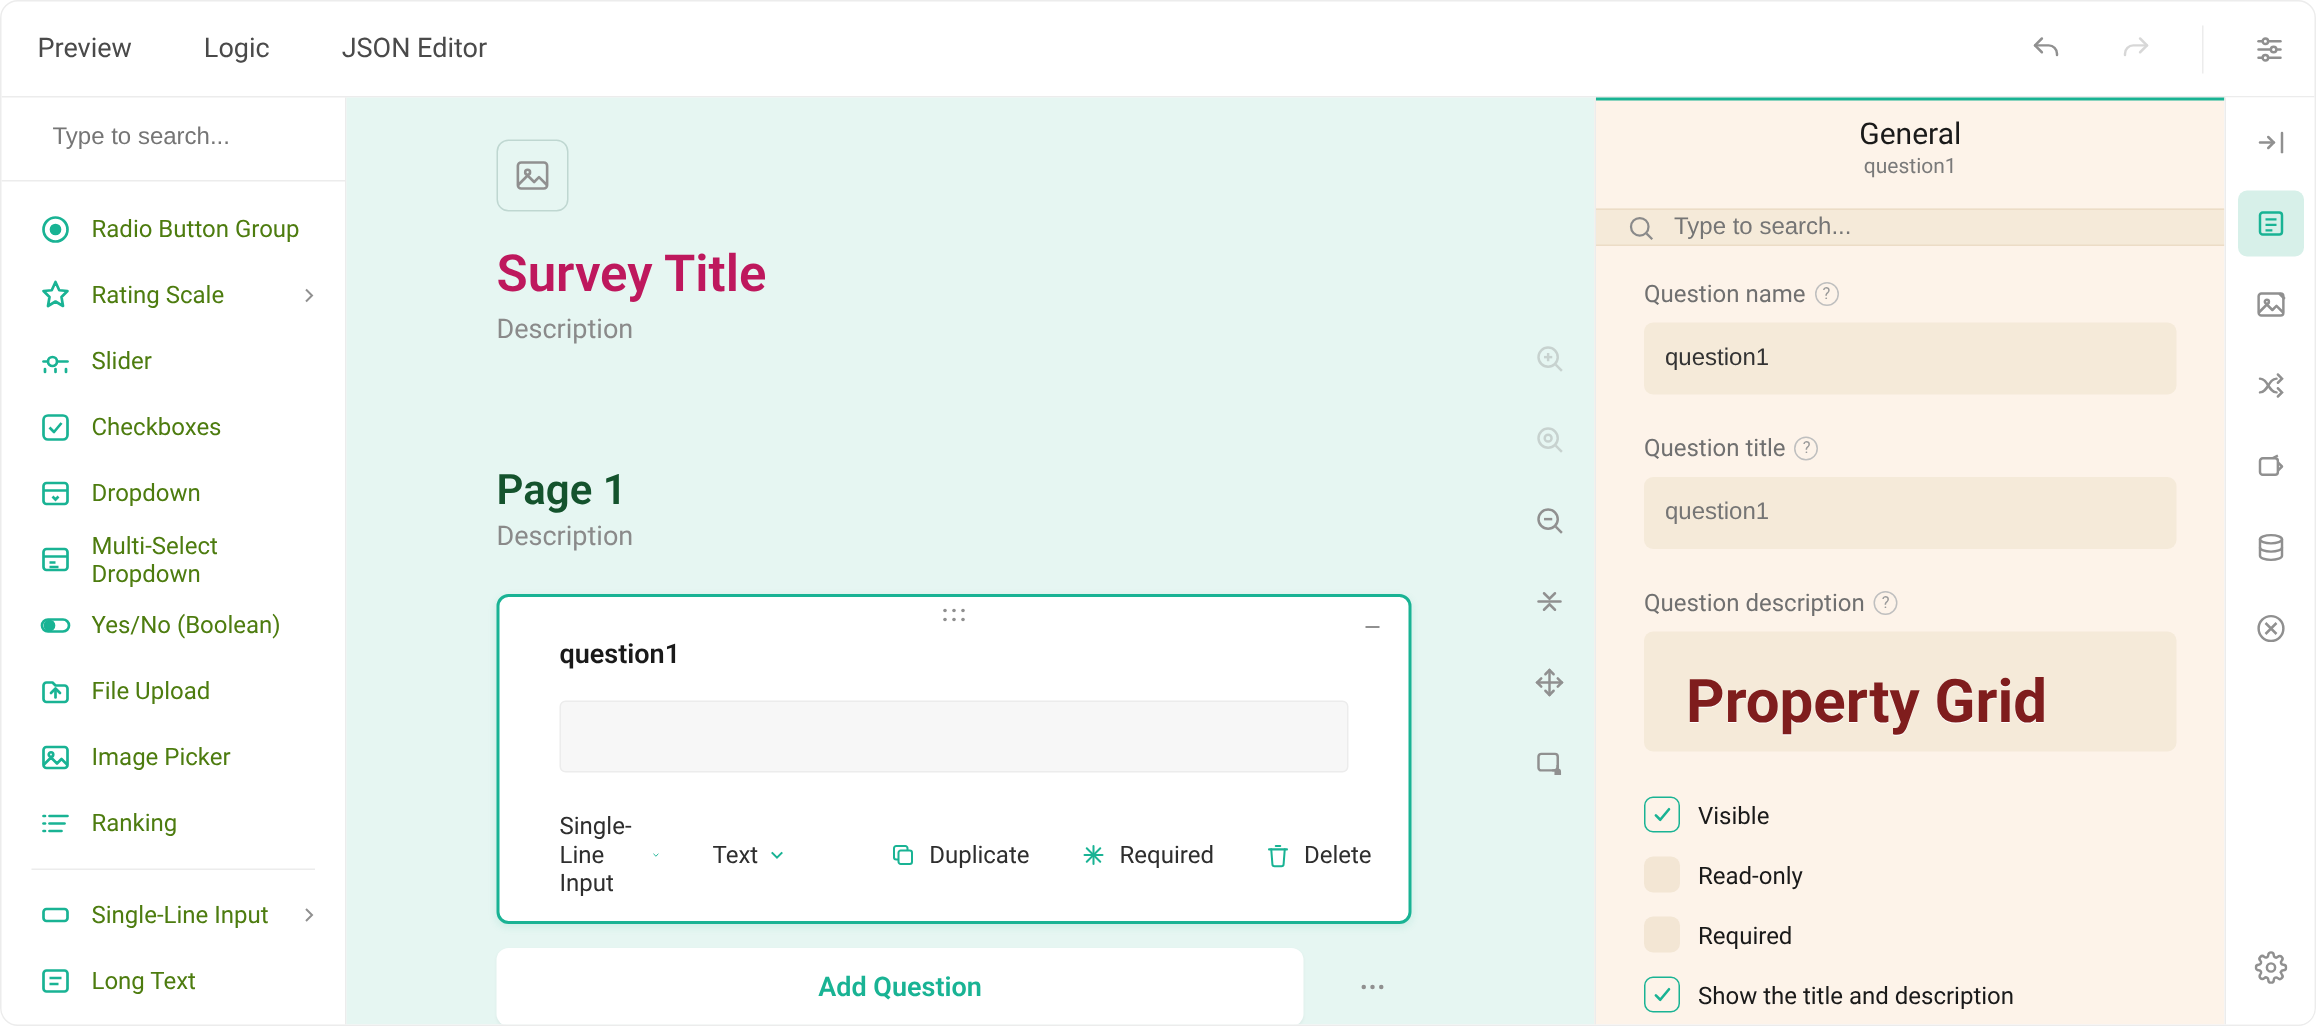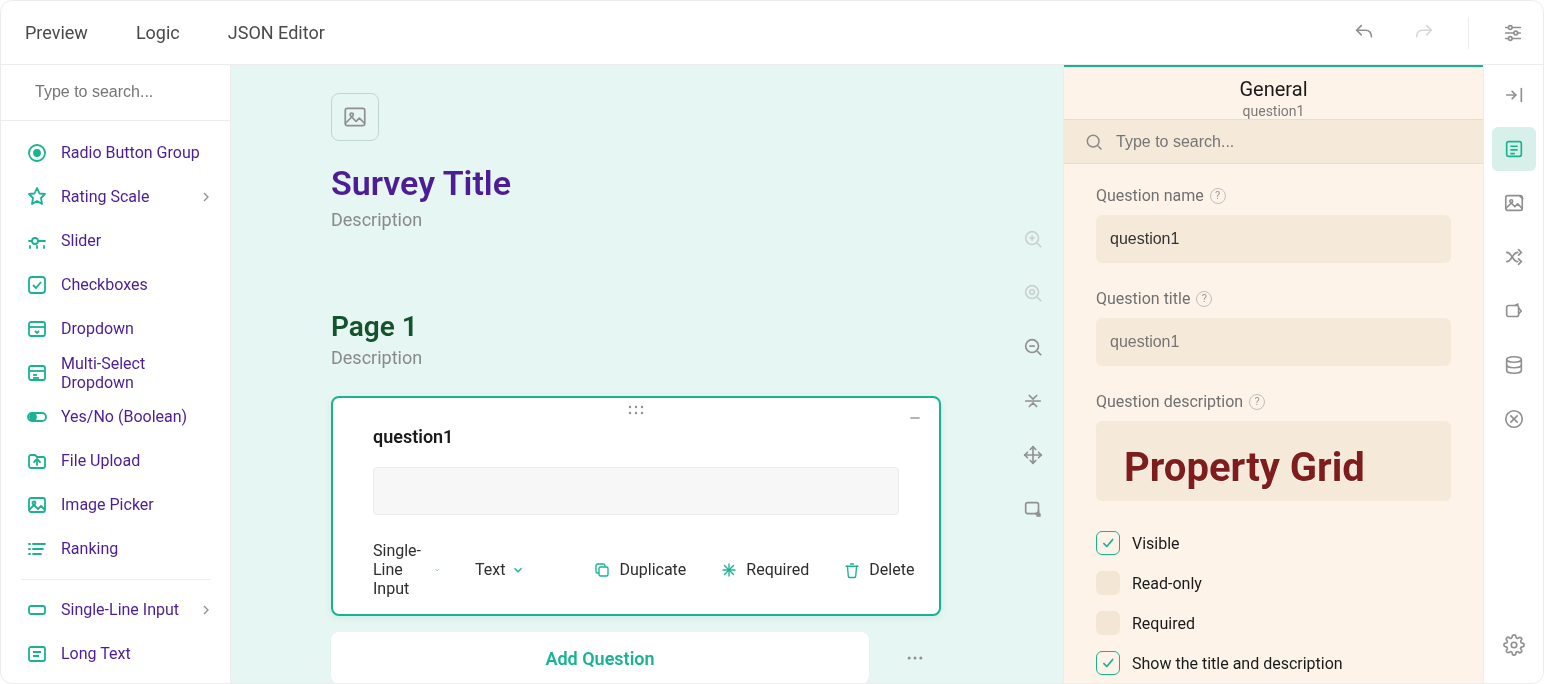--- a/index.html
+++ b/index.html
@@ -34,31 +34,31 @@
   .icon-btn.disabled { opacity:.35;}
 
   
   .main { display:flex; flex:1; min-height:0;}
 
   
   .toolbox { width:230px; border-right:1px solid var(--border-light); display:flex; flex-direction:column;}
   .tb-search { display:flex; align-items:center; gap:8px; padding:0 24px; height:56px; border-bottom:1px solid var(--border-light); color:var(--text-light);}
   .tb-search input { border:none; outline:none; font-size:16px; flex:1; color:var(--text-mid); background:transparent;}
   .tb-list { padding:10px 0; overflow:hidden;}
-  .tb-item { display:flex; align-items:center; gap:12px; padding:0 12px 0 24px; height:44px; cursor:pointer; color:#4c1d95;}
+  .tb-item { display:flex; align-items:center; gap:12px; padding:0 12px 0 24px; height:44px; cursor:pointer; color:#4d7c0f;}
   .tb-item svg, .tb-item .ic { flex:0 0 24px; width:24px; height:24px; color:var(--teal);}
   .tb-item .label { flex:1; font-size:16px;}
   .tb-item .chev { color:var(--icon-grey); width:16px; height:16px;}
   .tb-sep { height:1px; background:var(--border-light); margin:8px 20px;}
 
   
   .canvas-wrap { flex:1; display:flex; background:var(--bg-canvas); min-width:0;}
   .canvas { flex:1; padding:28px 62px 20px 100px; overflow:hidden; position:relative;}
   .img-ph { width:48px; height:48px; border:1px solid #bfd7d1; border-radius:8px; display:flex; align-items:center; justify-content:center; color:var(--icon-grey);}
-  .survey-title { font-size:34px; font-weight:600; color:#4c1d95; margin:22px 0 6px; }
+  .survey-title { font-size:34px; font-weight:600; color:#be185d; margin:22px 0 6px; }
   .survey-desc { font-size:18px; color:#8a8a8a;}
   .page-title { font-size:28px; font-weight:600; color:#14532d; margin:80px 0 4px;}
   .page-desc { font-size:18px; color:#8a8a8a; margin-bottom:28px;}
 
   .q-card { background:#fff; border:2px solid var(--teal); border-radius:8px; box-shadow:0 2px 6px rgba(25,179,148,0.12); position:relative;}
   .q-handle { position:absolute; top:6px; left:50%; transform:translateX(-50%); color:var(--icon-grey);}
   .q-collapse { position:absolute; top:12px; right:16px; color:var(--icon-grey); cursor:pointer;}
   .q-body { padding:28px 40px 14px;}
   .q-title { font-size:18px; font-weight:600; margin-bottom:20px;}
   .q-input { height:48px; background:#f7f7f7; border:1px solid #ececec; border-radius:4px;}
@@ -74,21 +74,21 @@
   .dots-btn { width:52px; height:52px; display:flex; align-items:center; justify-content:center; cursor:pointer; color:var(--icon-grey);}
 
   
   .zoom-strip { width:60px; display:flex; flex-direction:column; align-items:center; gap:18px; padding:20px 0; position:relative; justify-content:center;}
   .zoom-strip .icon-btn { color:var(--icon-grey);}
   .zoom-strip .icon-btn.faded { opacity:.35;}
 
   
   .pg { width:420px; display:flex; background:var(--bg-prop); border-left:1px solid var(--border-light);}
   .pg-main { flex:1; display:flex; flex-direction:column; border-top:2px solid var(--teal);}
-  .pg-header { text-align:center; padding:10px 0 0;}
+  .pg-header { text-align:center; padding:10px 0 20px;}
   .pg-hdr-title { font-size:20px; font-weight:400;}
   .pg-hdr-sub { font-size:14px; color:#7a7a7a; margin-top:2px;}
   .pg-search { display:flex; align-items:center; gap:10px; padding:0 20px; height:54px; background:var(--bg-prop-input); color:#8a8a8a; border-top:1px solid #ecdcc6; border-bottom:1px solid #ecdcc6;}
   .pg-search input { flex:1; border:none; background:transparent; outline:none; font-size:16px;}
   .pg-body { padding:22px 32px 8px; position:relative;}
   .pg-label { display:flex; align-items:center; gap:6px; font-size:16px; color:#707070; margin-bottom:10px;}
   .pg-label .help { width:16px; height:16px; border:1px solid #bfbfbf; border-radius:50%; display:inline-flex; align-items:center; justify-content:center; font-size:11px; color:#9a9a9a;}
   .pg-input { height:48px; background:var(--bg-prop-input); border:none; border-radius:6px; padding:0 14px; font-size:16px; width:100%; outline:none; color:#333;}
   .pg-input.ph { color:#888;}
   .pg-ta { height:80px; padding:12px 14px; resize:none;}

